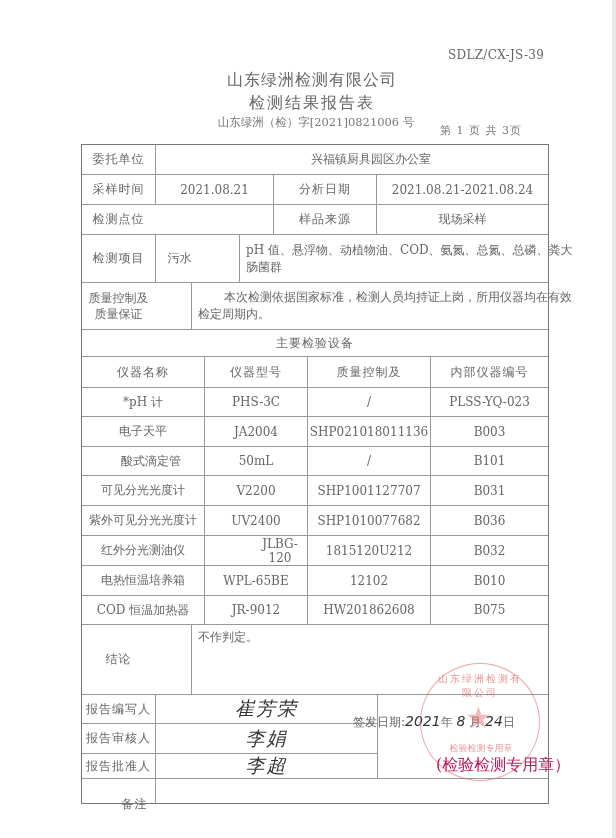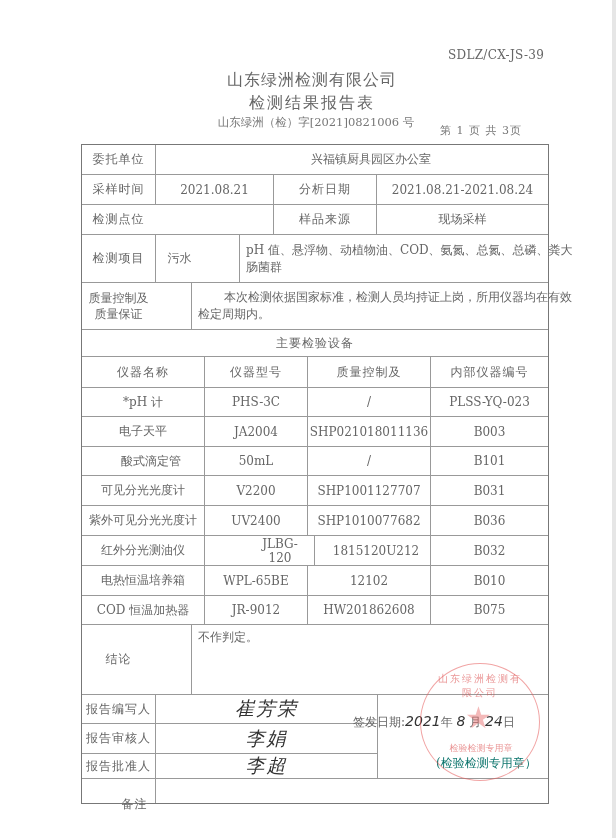--- a/index.html
+++ b/index.html
@@ -21,21 +21,21 @@
   .cell.top{align-items:flex-start;padding-top:4px;}
   .label{letter-spacing:1px;}
   .multiline{line-height:17px;padding:0 6px;display:block;}
   .sig{font-family:"DejaVu Sans","Liberation Sans",sans-serif;font-size:19px;color:#333;font-style:italic;letter-spacing:2px;}
   .stamp{position:absolute;left:420px;top:663px;width:120px;height:118px;border:1.5px solid rgba(230,90,90,0.55);border-radius:50%;box-sizing:border-box;}
   .stamp .ring{position:absolute;left:12px;top:8px;width:94px;font-size:10px;color:rgba(220,80,80,0.6);text-align:center;letter-spacing:2px;}
   .stamp .star{position:absolute;left:44px;top:36px;font-size:30px;color:rgba(230,100,100,0.45);}
   .stamp .sub{position:absolute;left:20px;top:78px;width:80px;text-align:center;font-size:9px;color:rgba(220,80,80,0.6);}
   .issue{position:absolute;left:353px;top:713px;font-size:12px;color:#666;white-space:nowrap;}
   .issue .hw{font-family:"DejaVu Sans","Liberation Sans",sans-serif;font-style:italic;color:#333;font-size:14px;}
-  .seal-label{position:absolute;left:436px;top:755px;font-size:12px;color:#0f766e;}
+  .seal-label{position:absolute;left:436px;top:755px;font-size:16px;color:#be185d;}
 </style>
 </head>
 <body>
 
 <div class="edge"></div>
 
 <div class="code">SDLZ/CX-JS-39</div>
 <div class="t1">山东绿洲检测有限公司</div>
 <div class="t2">检测结果报告表</div>
 <div class="t3">山东绿洲（检）字[2021]0821006 号</div>
@@ -116,21 +116,21 @@
   </div>
   <div class="row" style="top:360px;height:30px;">
     <div class="cell noleft" style="left:0;width:122px;">紫外可见分光光度计</div>
     <div class="cell" style="left:122px;width:103px;">UV2400</div>
     <div class="cell" style="left:225px;width:123px;">SHP1010077682</div>
     <div class="cell" style="left:348px;width:118px;">B036</div>
   </div>
   <div class="row" style="top:390px;height:30px;">
     <div class="cell noleft" style="left:0;width:122px;">红外分光测油仪</div>
     <div class="cell" style="left:122px;width:103px;padding-left:48px;">JLBG-120</div>
-    <div class="cell" style="left:232px;width:123px;">1815120U212</div>
+    <div class="cell" style="left:225px;width:123px;">1815120U212</div>
     <div class="cell" style="left:348px;width:118px;">B032</div>
   </div>
   <div class="row" style="top:420px;height:30px;">
     <div class="cell noleft" style="left:0;width:122px;">电热恒温培养箱</div>
     <div class="cell" style="left:122px;width:103px;">WPL-65BE</div>
     <div class="cell" style="left:225px;width:123px;">12102</div>
     <div class="cell" style="left:348px;width:118px;">B010</div>
   </div>
   <div class="row" style="top:450px;height:29px;">
     <div class="cell noleft" style="left:0;width:122px;">COD 恒温加热器</div>

